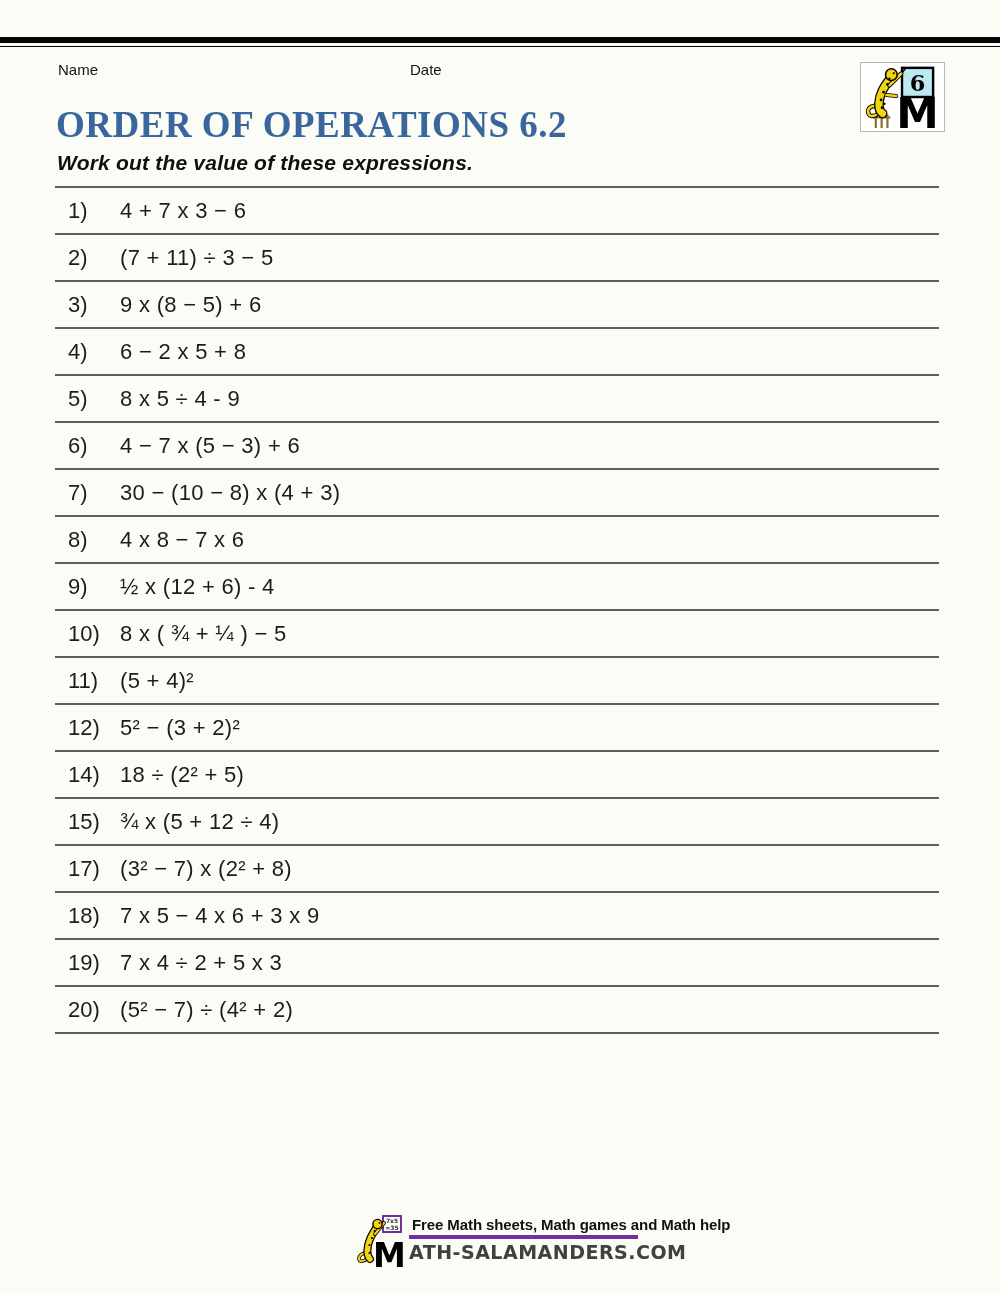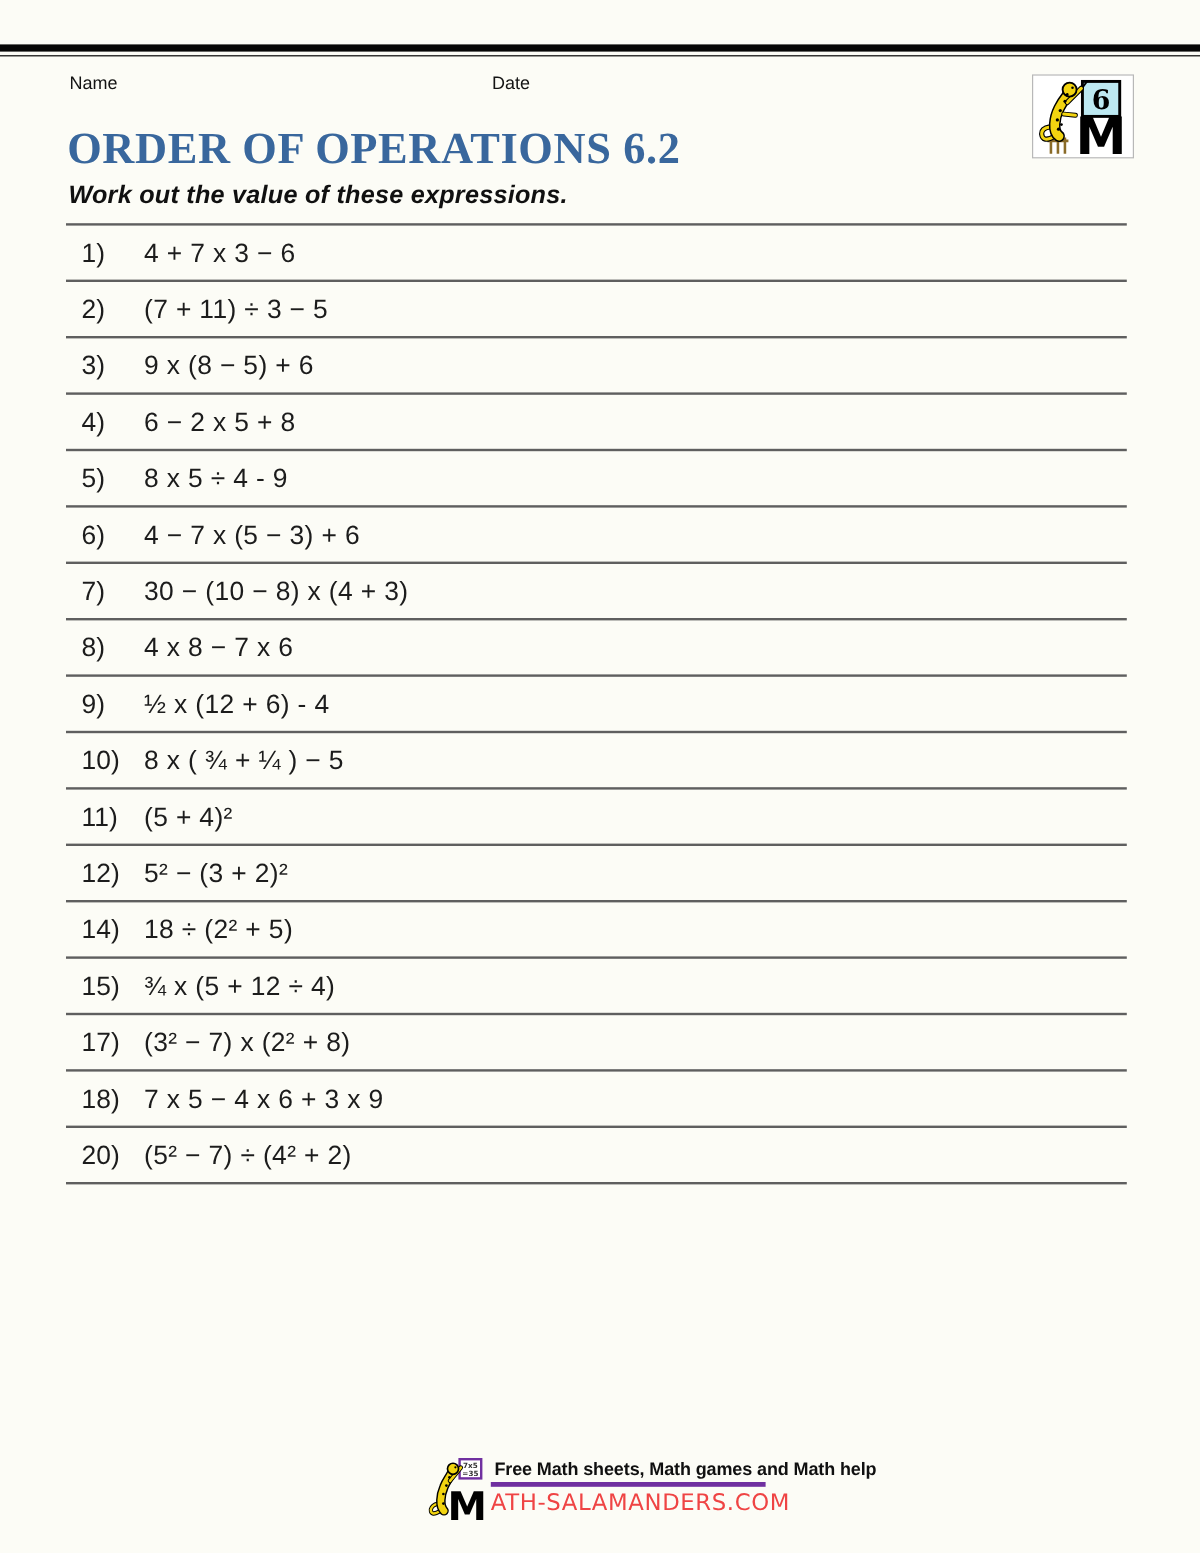--- a/index.html
+++ b/index.html
@@ -49,22 +49,22 @@
   
   .footer{position:absolute;left:0;top:1210px;width:1000px;height:64px;}
   .f-icon{position:absolute;left:357px;top:3px;width:52px;height:56px;}
   .f-tagline{
     position:absolute;left:412px;top:6px;
     font-size:15px;font-weight:bold;color:#101010;letter-spacing:-.1px;white-space:nowrap;
   }
   .f-rule{position:absolute;left:409px;top:25px;width:229px;height:4px;background:#7030A0;}
   .f-domain{
     position:absolute;left:409px;top:31px;
-    font-family:"DejaVu Sans",sans-serif;font-size:19px;font-weight:normal;
-    color:#ef4444;letter-spacing:.5px;white-space:nowrap;
+    font-family:"DejaVu Sans",sans-serif;font-size:19px;font-weight:bold;
+    color:#404040;letter-spacing:.5px;white-space:nowrap;
   }
 </style>
 </head>
 <body>
 
 <div class="page">
 
   <div class="top-rule"></div>
 
   <div class="name-label">Name</div>
@@ -191,20 +191,24 @@
     <div class="row">
       <span class="num">17)</span>
       <span class="expr">(3² − 7) x (2² + 8)</span>
     </div>
 
     <div class="row">
       <span class="num">18)</span>
       <span class="expr">7 x 5 − 4 x 6 + 3 x 9</span>
     </div>
 
+    <div class="row">
+      <span class="num">19)</span>
+      <span class="expr">7 x 4 ÷ 2 + 5 x 3</span>
+    </div>
 
     <div class="row">
       <span class="num">20)</span>
       <span class="expr">(5² − 7) ÷ (4² + 2)</span>
     </div>
   </div>
 
   <div class="footer">
     <svg class="f-icon" viewBox="0 0 52 56">
 

